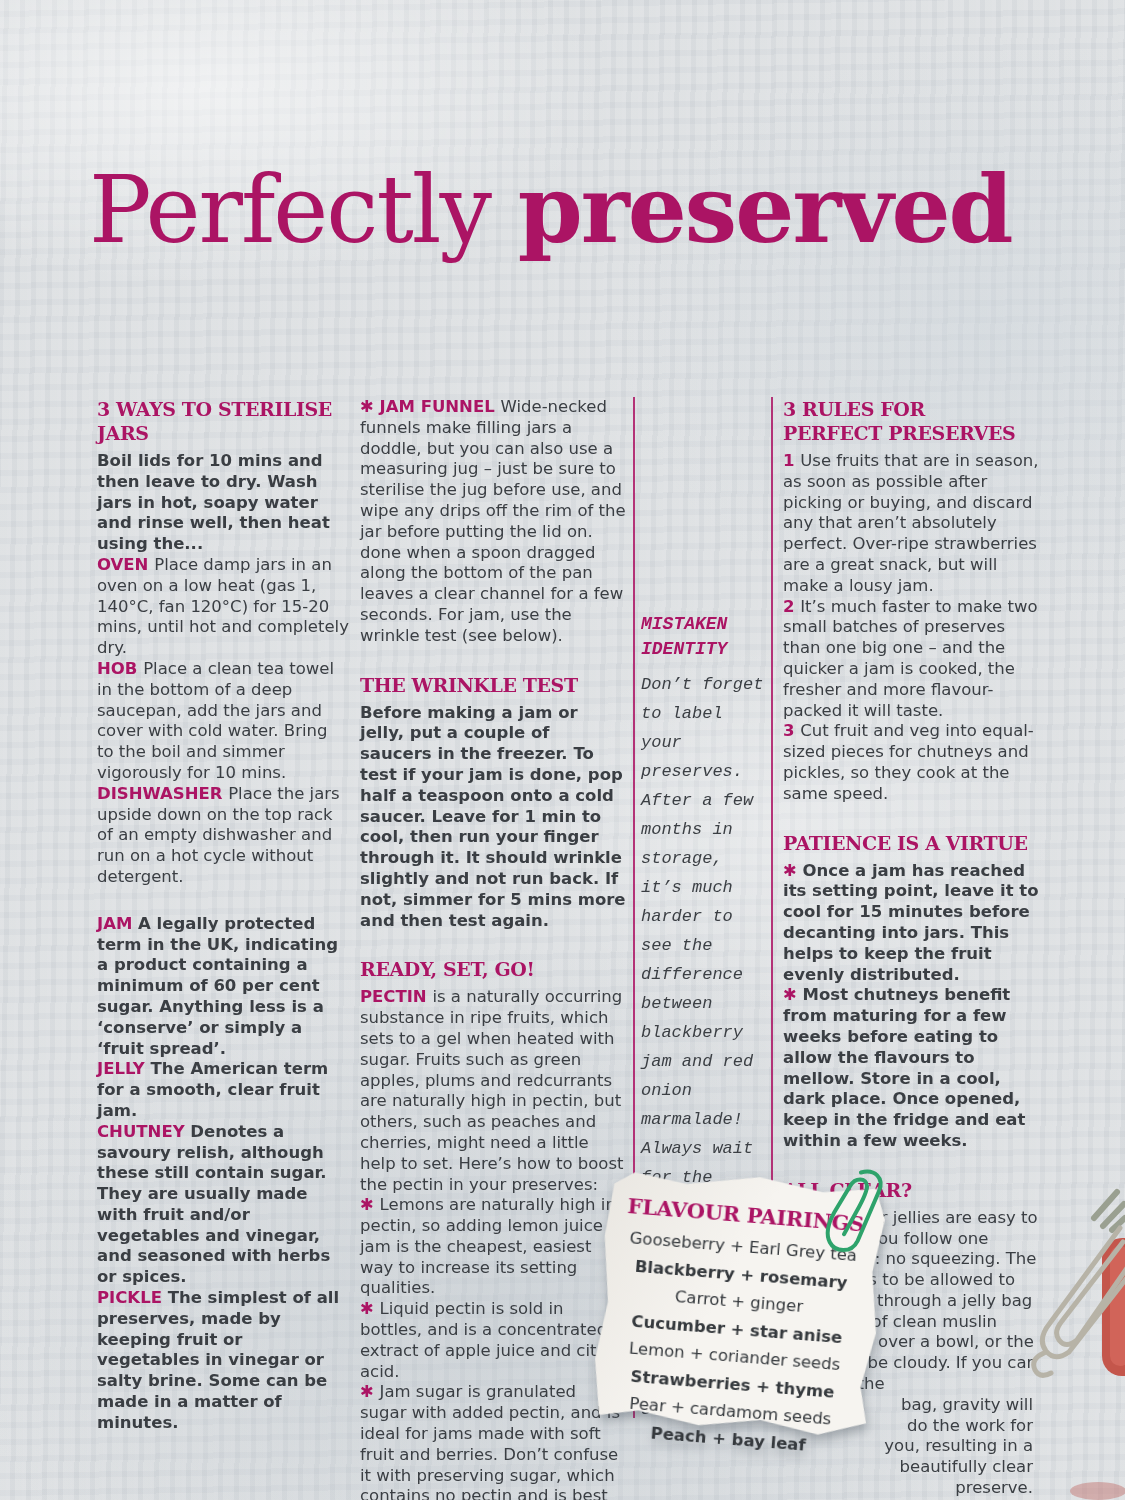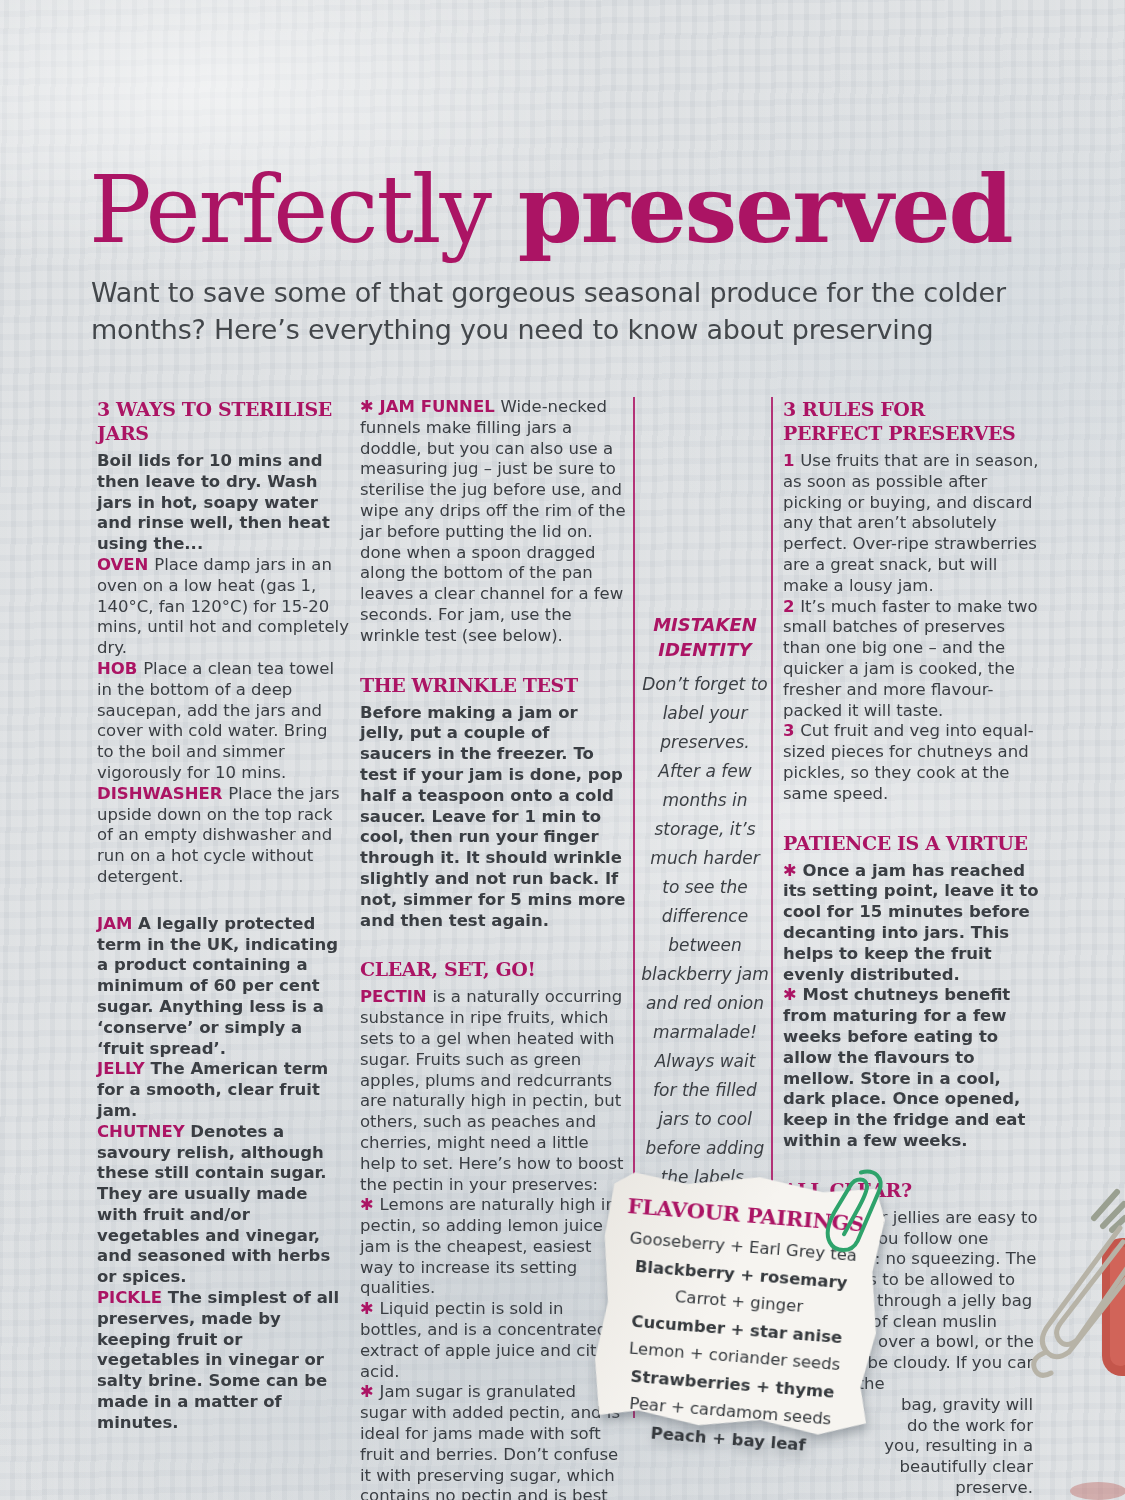--- a/index.html
+++ b/index.html
@@ -28,21 +28,21 @@
   #col1{left:97px;width:252px;}
   #col2{left:360px;width:266px;}
   #col4{left:783px;width:264px;}
   .sec{margin:0 0 26px 0;}
   .sec h3{margin:0 0 6px 0;font-family:"DejaVu Serif", serif;font-weight:700;
      font-size:19px;line-height:24px;letter-spacing:-.4px;color:var(--accent);white-space:pre-line;}
   .para{margin:0;font-size:16.5px;line-height:20.8px;}
   .para.b{font-weight:700;}
   .para .lead{color:var(--accent);font-weight:700;}
   .para.narrow{width:150px;margin-left:100px;text-align:right;}
-  #midcol{position:absolute;left:641px;top:612px;width:128px;text-align:center;color:#3b3f44;}
+  #midcol{position:absolute;left:641px;top:612px;width:128px;text-align:left;color:#3b3f44;font-family:Liberation Mono, monospace;}
   #midcol h4{margin:0 0 8px 0;font-style:italic;font-weight:700;font-size:18px;line-height:25px;
      color:var(--accent);white-space:pre-line;}
   #midcol p{margin:0;font-style:italic;font-size:17px;line-height:29px;}
   .note{position:absolute;left:600px;top:1176px;width:278px;height:252px;transform:rotate(4.5deg);
      filter:drop-shadow(2px 6px 6px rgba(60,70,82,.38));}
   .note-paper{position:absolute;inset:0;background:var(--paper);
      background-image:linear-gradient(115deg, rgba(210,206,198,.35), rgba(255,255,255,0) 45%);
      clip-path:polygon(2% 7%,9% 2%,28% 5%,54% 0%,77% 4%,96% 1%,100% 13%,97% 34%,100% 58%,96% 80%,99% 94%,82% 100%,61% 96%,39% 100%,17% 96%,3% 99%,0% 77%,3% 54%,0% 28%);}
   .note-inner{position:relative;padding:26px 18px 14px;text-align:center;}
   .note-inner h5{margin:0 0 6px 0;font-family:"DejaVu Serif", serif;font-weight:700;
@@ -56,21 +56,20 @@
   .ftext{font-family:"DejaVu Serif", serif;font-size:19px;margin-left:40px;}
   .ftext strong{font-weight:700;}
 </style>
 </head>
 <body>
 
 <div class="page">
 
   <header class="hdr">
     <h1><span>Perfectly </span><strong>preserved</strong></h1>
-    <p class="subtitle">Want to save some of that gorgeous seasonal produce for the colder months? Here’s everything you need to know about preserving</p>
   </header>
 
   <div class="rule rule-left"></div>
   <div class="rule rule-right"></div>
 
   <div id="col1" class="col">
       <section class="sec">
         <h3>3 WAYS TO STERILISE JARS</h3>
         <p class="para b">Boil lids for 10 mins and then leave to dry. Wash jars in hot, soapy water and rinse well, then heat using the...</p>
         <p class="para"><span class="lead">OVEN </span>Place damp jars in an oven on a low heat (gas 1, 140°C, fan 120°C) for 15-20 mins, until hot and completely dry.</p>
@@ -87,21 +86,21 @@
   <div id="col2" class="col">
       <section class="sec">
         <p class="para"><span class="lead">✱ JAM FUNNEL </span>Wide-necked funnels make filling jars a doddle, but you can also use a measuring jug – just be sure to sterilise the jug before use, and wipe any drips off the rim of the jar before putting the lid on.</p>
         <p class="para">done when a spoon dragged along the bottom of the pan leaves a clear channel for a few seconds. For jam, use the wrinkle test (see below).</p>
       </section>
       <section class="sec">
         <h3>THE WRINKLE TEST</h3>
         <p class="para b">Before making a jam or jelly, put a couple of saucers in the freezer. To test if your jam is done, pop half a teaspoon onto a cold saucer. Leave for 1 min to cool, then run your finger through it. It should wrinkle slightly and not run back. If not, simmer for 5 mins more and then test again.</p>
       </section>
       <section class="sec">
-        <h3>CLEAR, SET, GO!</h3>
+        <h3>READY, SET, GO!</h3>
         <p class="para"><span class="lead">PECTIN </span>is a naturally occurring substance in ripe fruits, which sets to a gel when heated with sugar. Fruits such as green apples, plums and redcurrants are naturally high in pectin, but others, such as peaches and cherries, might need a little help to set. Here’s how to boost the pectin in your preserves:</p>
         <p class="para"><span class="lead">✱ </span>Lemons are naturally high in pectin, so adding lemon juice to jam is the cheapest, easiest way to increase its setting qualities.</p>
         <p class="para"><span class="lead">✱ </span>Liquid pectin is sold in bottles, and is a concentrated extract of apple juice and citric acid.</p>
         <p class="para"><span class="lead">✱ </span>Jam sugar is granulated sugar with added pectin, and is ideal for jams made with soft fruit and berries. Don’t confuse it with preserving sugar, which contains no pectin and is best used to make jams and preserves with fruits that are naturally high in pectin (see above).</p>
       </section>
     </div>
 
   <aside id="midcol">
     <h4>MISTAKEN
 IDENTITY</h4>

